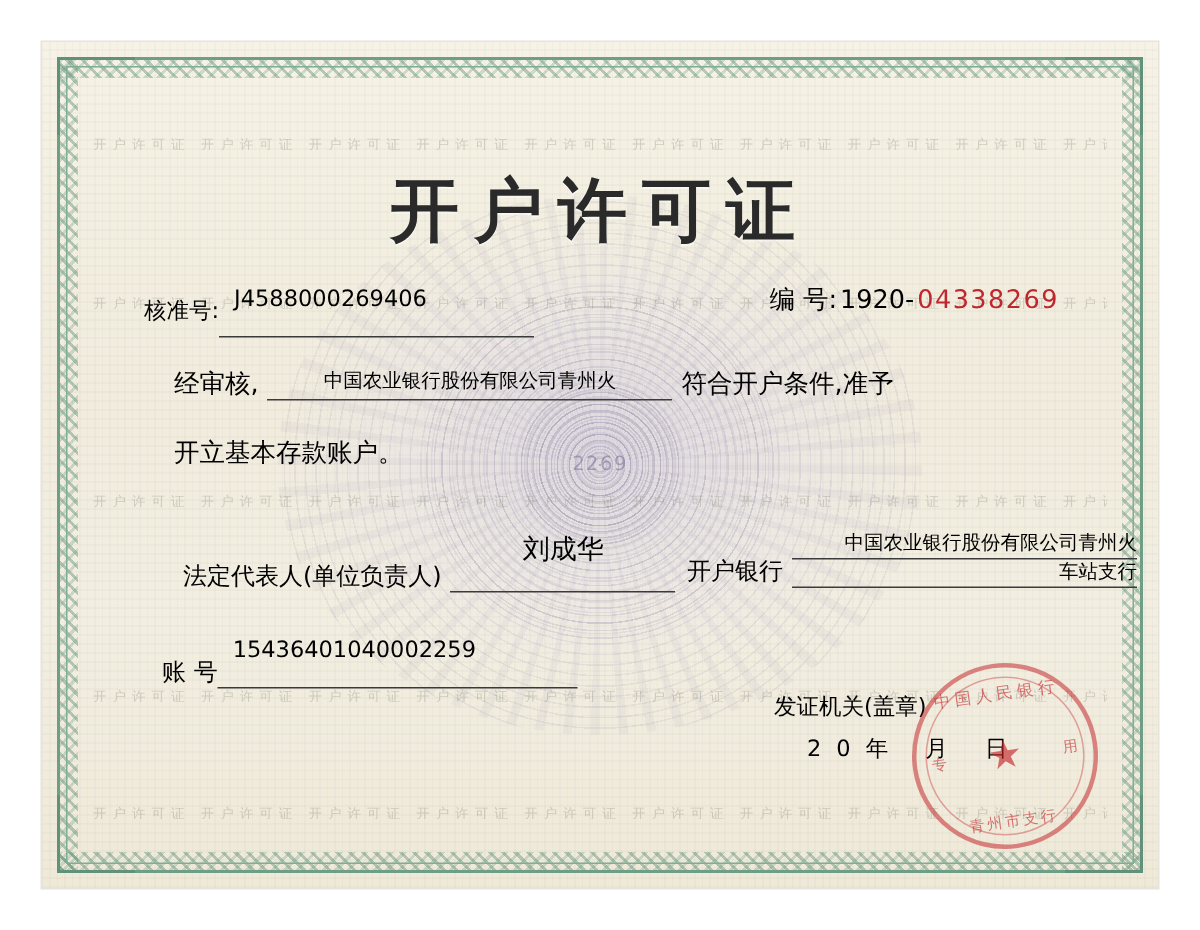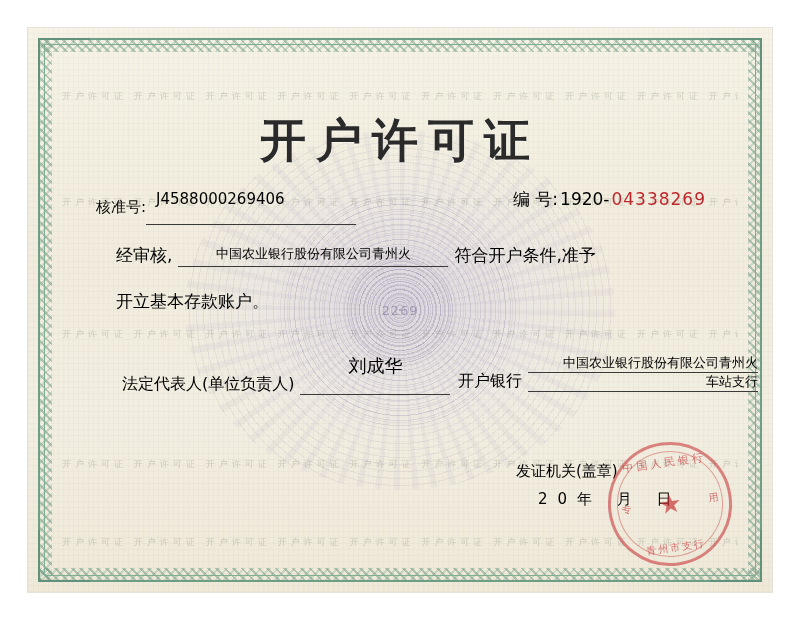--- a/index.html
+++ b/index.html
@@ -366,20 +366,24 @@
     </div>
 
     <div class="row-bank">
       <span class="label">开户银行</span>
       <span class="bank-lines">
         <div class="bank-line1">中国农业银行股份有限公司青州火</div>
         <div class="bank-line2">车站支行</div>
       </span>
     </div>
 
+    <div class="row-account">
+      <span class="label">账 号</span>
+      <span class="ul">15436401040002259</span>
+    </div>
 
     <div class="row-issuer">发证机关(盖章)</div>
     <div class="row-date">20年 月 日</div>
 
     <div class="seal">
       <div class="ring2"></div>
       <div class="arc-top">中国人民银行</div>
       <div class="star">★</div>
       <div class="side-left">专</div>
       <div class="side-right">用</div>

